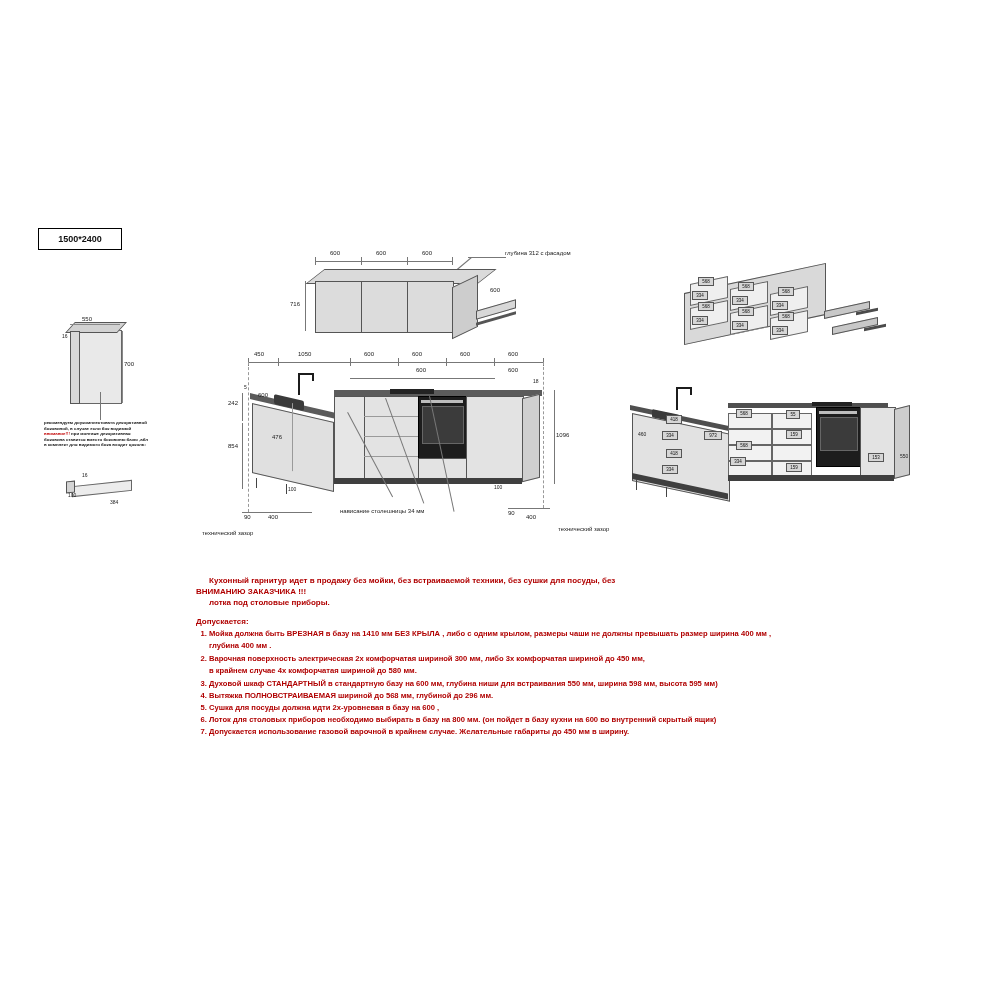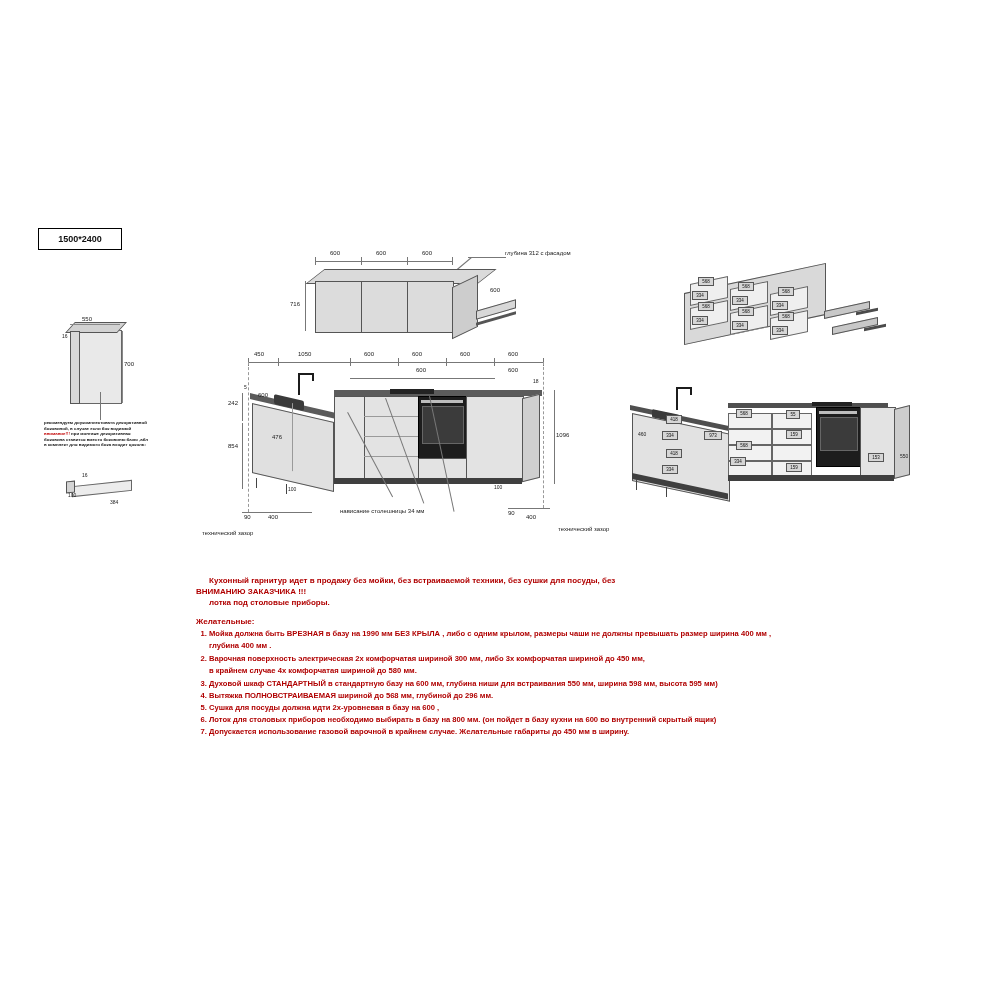--- a/index.html
+++ b/index.html
@@ -322,24 +322,24 @@
   <div class="blk" style="left:32px; top:108px; width:96px; height:6px; background:#3f3f3f; transform:skewY(12deg); transform-origin:left top;"></div>
   <div class="ln ln-v" style="left:36px; top:115px; height:10px; background:#444;"></div>
   <div class="ln ln-v" style="left:66px; top:122px; height:10px; background:#444;"></div>
 </div>
 
 <div id="notes" class="abs">
   <div class="warn" style="padding-left:13px;">Кухонный гарнитур идет в продажу без мойки, без встраиваемой техники, без сушки для посуды, без</div>
   <div class="warn">ВНИМАНИЮ ЗАКАЗЧИКА !!!</div>
   <div class="warn" style="padding-left:13px;">лотка под столовые приборы.</div>
 
-  <div class="rec-title">Желательные:</div>
+  <div class="rec-title">Допускается:</div>
 
   <ol>
-    <li>Мойка должна быть ВРЕЗНАЯ в базу на 1990 мм БЕЗ КРЫЛА , либо с одним крылом, размеры чаши  не должны превышать размер ширина  400  мм ,</li>
+    <li>Мойка должна быть ВРЕЗНАЯ в базу на 1410 мм БЕЗ КРЫЛА , либо с одним крылом, размеры чаши  не должны превышать размер ширина  400  мм ,</li>
   </ol>
   <div class="sub">глубина  400 мм .</div>
 
   <ol start="2">
     <li>Варочная поверхность электрическая 2х комфорчатая  шириной 300 мм, либо 3х комфорчатая шириной до 450 мм,</li>
   </ol>
   <div class="sub">в крайнем случае 4х комфорчатая шириной до 580 мм.</div>
 
   <ol start="3">
     <li>Духовой шкаф СТАНДАРТНЫЙ в стандартную базу на 600 мм, глубина ниши для встраивания 550 мм, ширина 598 мм, высота 595 мм)</li>

